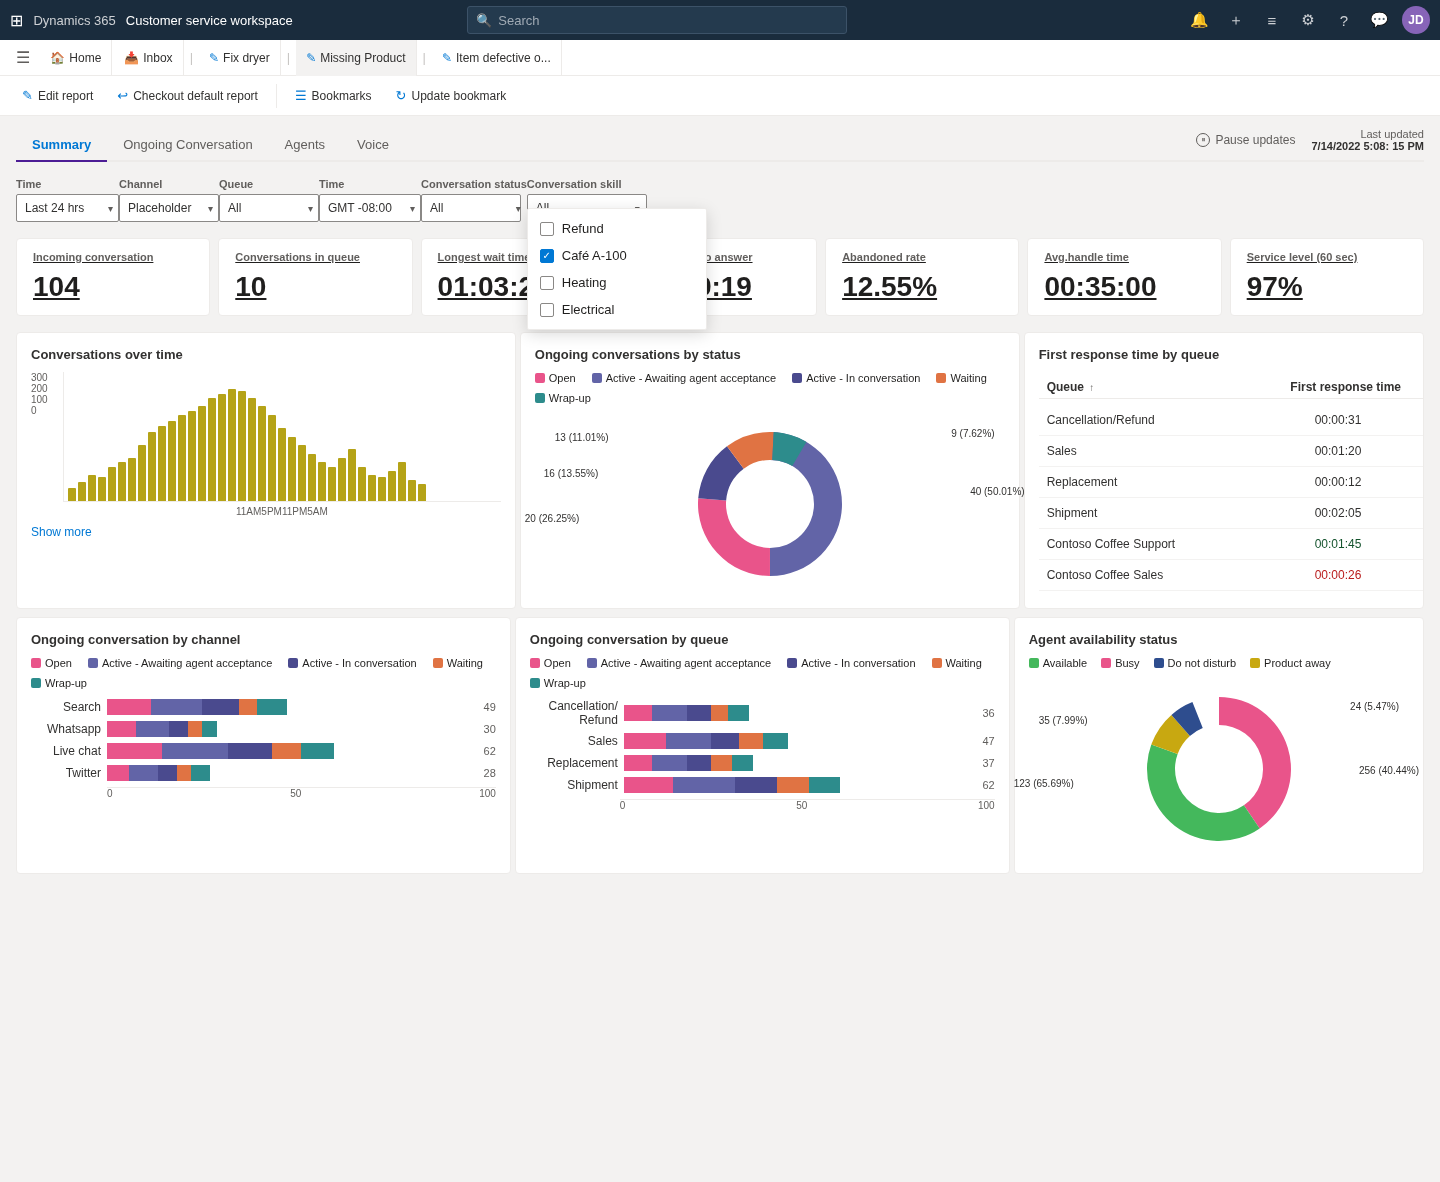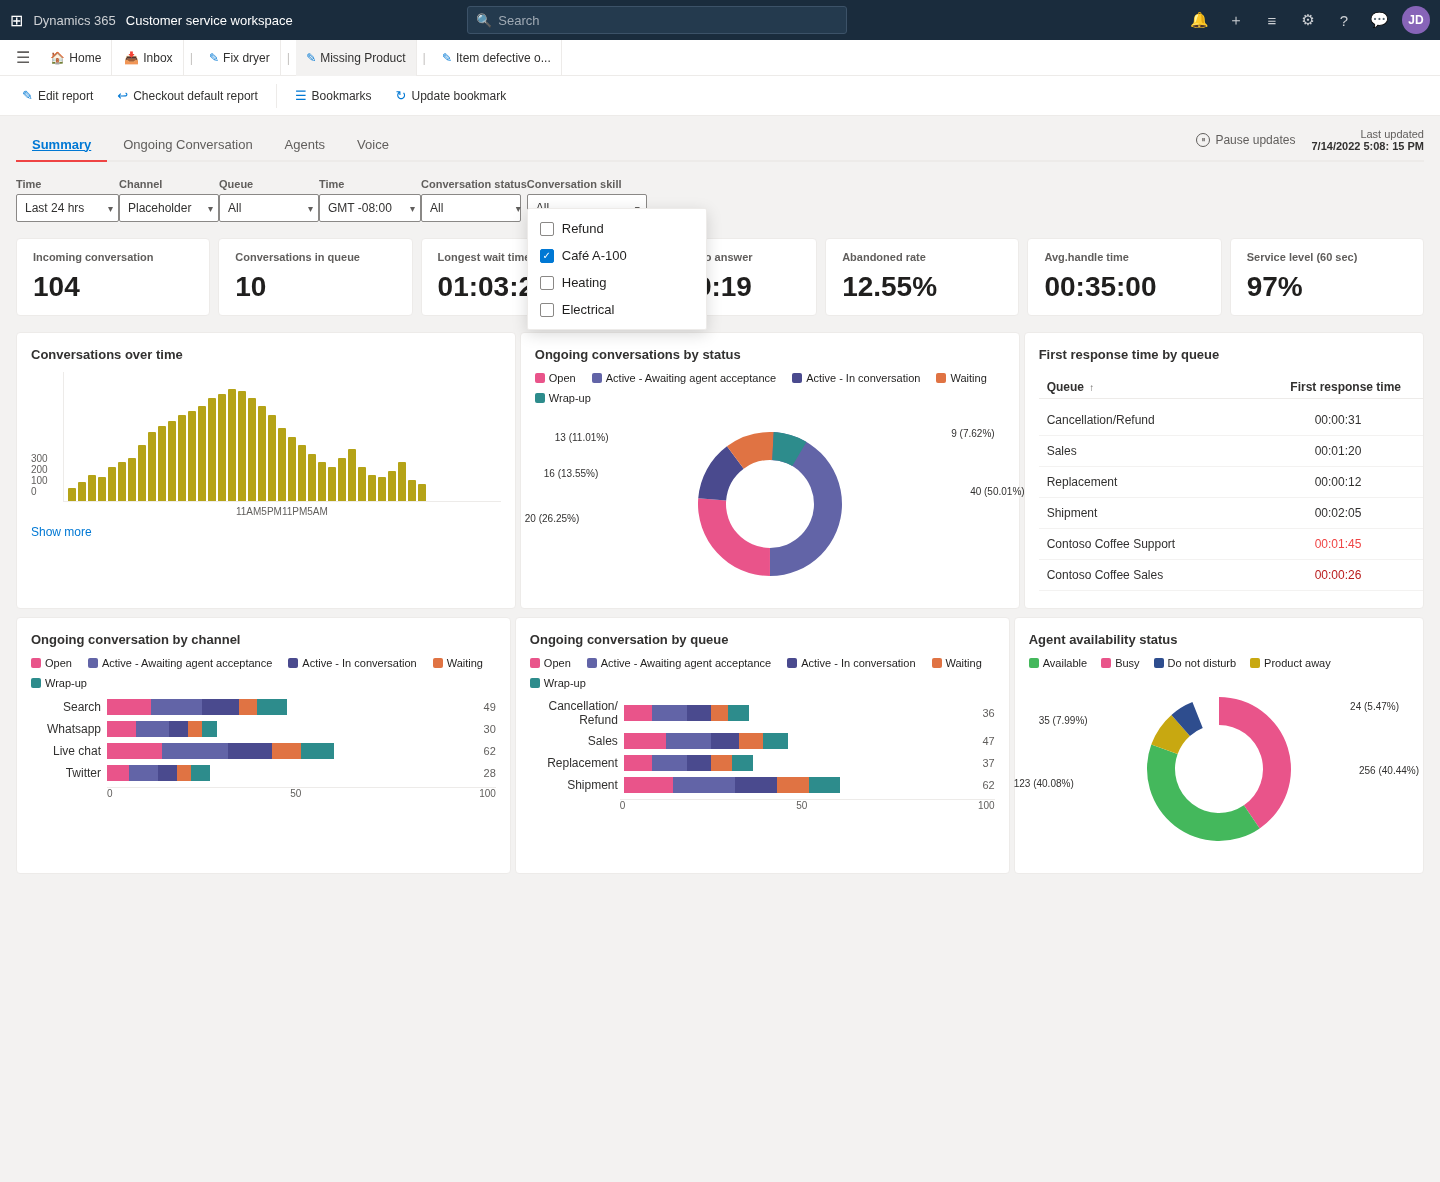--- a/index.html
+++ b/index.html
@@ -111,23 +111,22 @@
     .report-tab {
       padding: 8px 16px;
       font-size: 13px;
       color: #605e5c;
       cursor: pointer;
       border-bottom: 2px solid transparent;
       margin-bottom: -2px;
     }
     .report-tab.active {
       color: #0078d4;
-      border-bottom: 2px solid #ef4444;
+      border-bottom: 2px solid #4c1d95;
       font-weight: 600;
-      text-decoration: underline;
     }
     .report-tabs-right {
       display: flex; align-items: center; gap: 16px;
       padding-bottom: 8px;
       font-size: 12px; color: #605e5c;
     }
     .pause-btn {
       display: flex; align-items: center; gap: 5px; cursor: pointer;
     }
     .last-updated { text-align: right; }
@@ -161,20 +160,21 @@
       display: flex;
       gap: 8px;
       margin-bottom: 16px;
     }
     .kpi-card {
       background: #fff;
       border: 1px solid #edebe9;
       border-radius: 4px;
       padding: 12px 16px;
       flex: 1;
+      text-decoration: underline;
     }
     .kpi-title { font-size: 11px; color: #605e5c; font-weight: 600; margin-bottom: 8px; }
     .kpi-value { font-size: 28px; font-weight: 700; color: #201f1e; }
 
     
     .charts-row {
       display: flex;
       gap: 4px;
       margin-bottom: 8px;
     }
@@ -505,21 +505,21 @@
       <div class="kpi-title">Service level (60 sec)</div>
       <div class="kpi-value">97%</div>
     </div>
   </div>
 
   <div class="charts-row">
 
     <div class="chart-card" style="flex:1.1;">
       <div class="chart-title">Conversations over time</div>
       <div style="position:relative;">
-        <div style="position:absolute;left:0;top:0;bottom:20px;display:flex;flex-direction:column;justify-content:flex-end;font-size:10px;color:#605e5c;width:28px;">
+        <div style="position:absolute;left:0;top:0;bottom:20px;display:flex;flex-direction:column;justify-content:flex-start;font-size:10px;color:#605e5c;width:28px;">
           <span>300</span>
           <span>200</span>
           <span>100</span>
           <span>0</span>
         </div>
         <div style="margin-left:32px;">
           <div class="bar-chart" id="bar-chart-container" style="height:130px;">
           <div class="bar" style="height: 10%; width: 8px;"></div>
               <div class="bar" style="height: 15%; width: 8px;"></div>
               <div class="bar" style="height: 20%; width: 8px;"></div>
@@ -633,21 +633,21 @@
               <tr>
                 <td style="color:#323130;">Replacement</td>
                 <td style="color:#323130;">00:00:12</td>
               </tr>
               <tr>
                 <td style="color:#323130;">Shipment</td>
                 <td style="color:#323130;">00:02:05</td>
               </tr>
               <tr>
                 <td style="color:#323130;">Contoso Coffee Support</td>
-                <td style="color:#ef4444;">00:01:45</td>
+                <td style="color:#14532d;">00:01:45</td>
               </tr>
               <tr>
                 <td style="color:#323130;">Contoso Coffee Sales</td>
                 <td style="color:#b91c1c;">00:00:26</td>
               </tr>
             </tbody>
         </table>
       </div>
     </div>
   </div>
@@ -831,20 +831,20 @@
       </div>
       <div style="position:relative;height:180px;display:flex;align-items:center;justify-content:center;">
         <svg width="200" height="180" viewBox="0 0 200 180" id="agent-donut">
             <path d="M 100 18 A 72 72 0 0 1 140.6942125515467 149.3968102241992 L 124.86868544816744 126.29805069256619 A 44 44 0 0 0 100 46 Z" fill="#e9548a"></path>
             <path d="M 140.6942125515467 149.3968102241992 A 72 72 0 0 1 32.287286400257216 65.52576013521139 L 58.62000835571274 75.04352008262919 A 44 44 0 0 0 124.86868544816744 126.29805069256619 Z" fill="#44b85c"></path>
             <path d="M 32.287286400257216 65.52576013521139 A 72 72 0 0 1 52.41948931851098 35.96209660535755 L 70.92302125020115 56.97683681438517 A 44 44 0 0 0 58.62000835571274 75.04352008262919 Z" fill="#c8a811"></path>
             <path d="M 52.41948931851098 35.96209660535755 A 72 72 0 0 1 73.41092896177142 23.089452988904398 L 83.75112325441586 49.11022127099714 A 44 44 0 0 0 70.92302125020115 56.97683681438517 Z" fill="#2e4d8e"></path>
           </svg>
 
         <div style="position:absolute;right:-10px;top:48%;font-size:10px;color:#323130;white-space:nowrap;">256 (40.44%)</div>
-        <div style="position:absolute;left:-15px;top:55%;font-size:10px;color:#323130;white-space:nowrap;">123 (40.08%)</div>
+        <div style="position:absolute;left:-15px;top:55%;font-size:10px;color:#323130;white-space:nowrap;">123 (65.69%)</div>
         <div style="position:absolute;left:10px;top:20%;font-size:10px;color:#323130;white-space:nowrap;">35 (7.99%)</div>
         <div style="position:absolute;right:10px;top:12%;font-size:10px;color:#323130;white-space:nowrap;">24 (5.47%)</div>
       </div>
     </div>
   </div>
 
 </div>
 
 </body></html>

